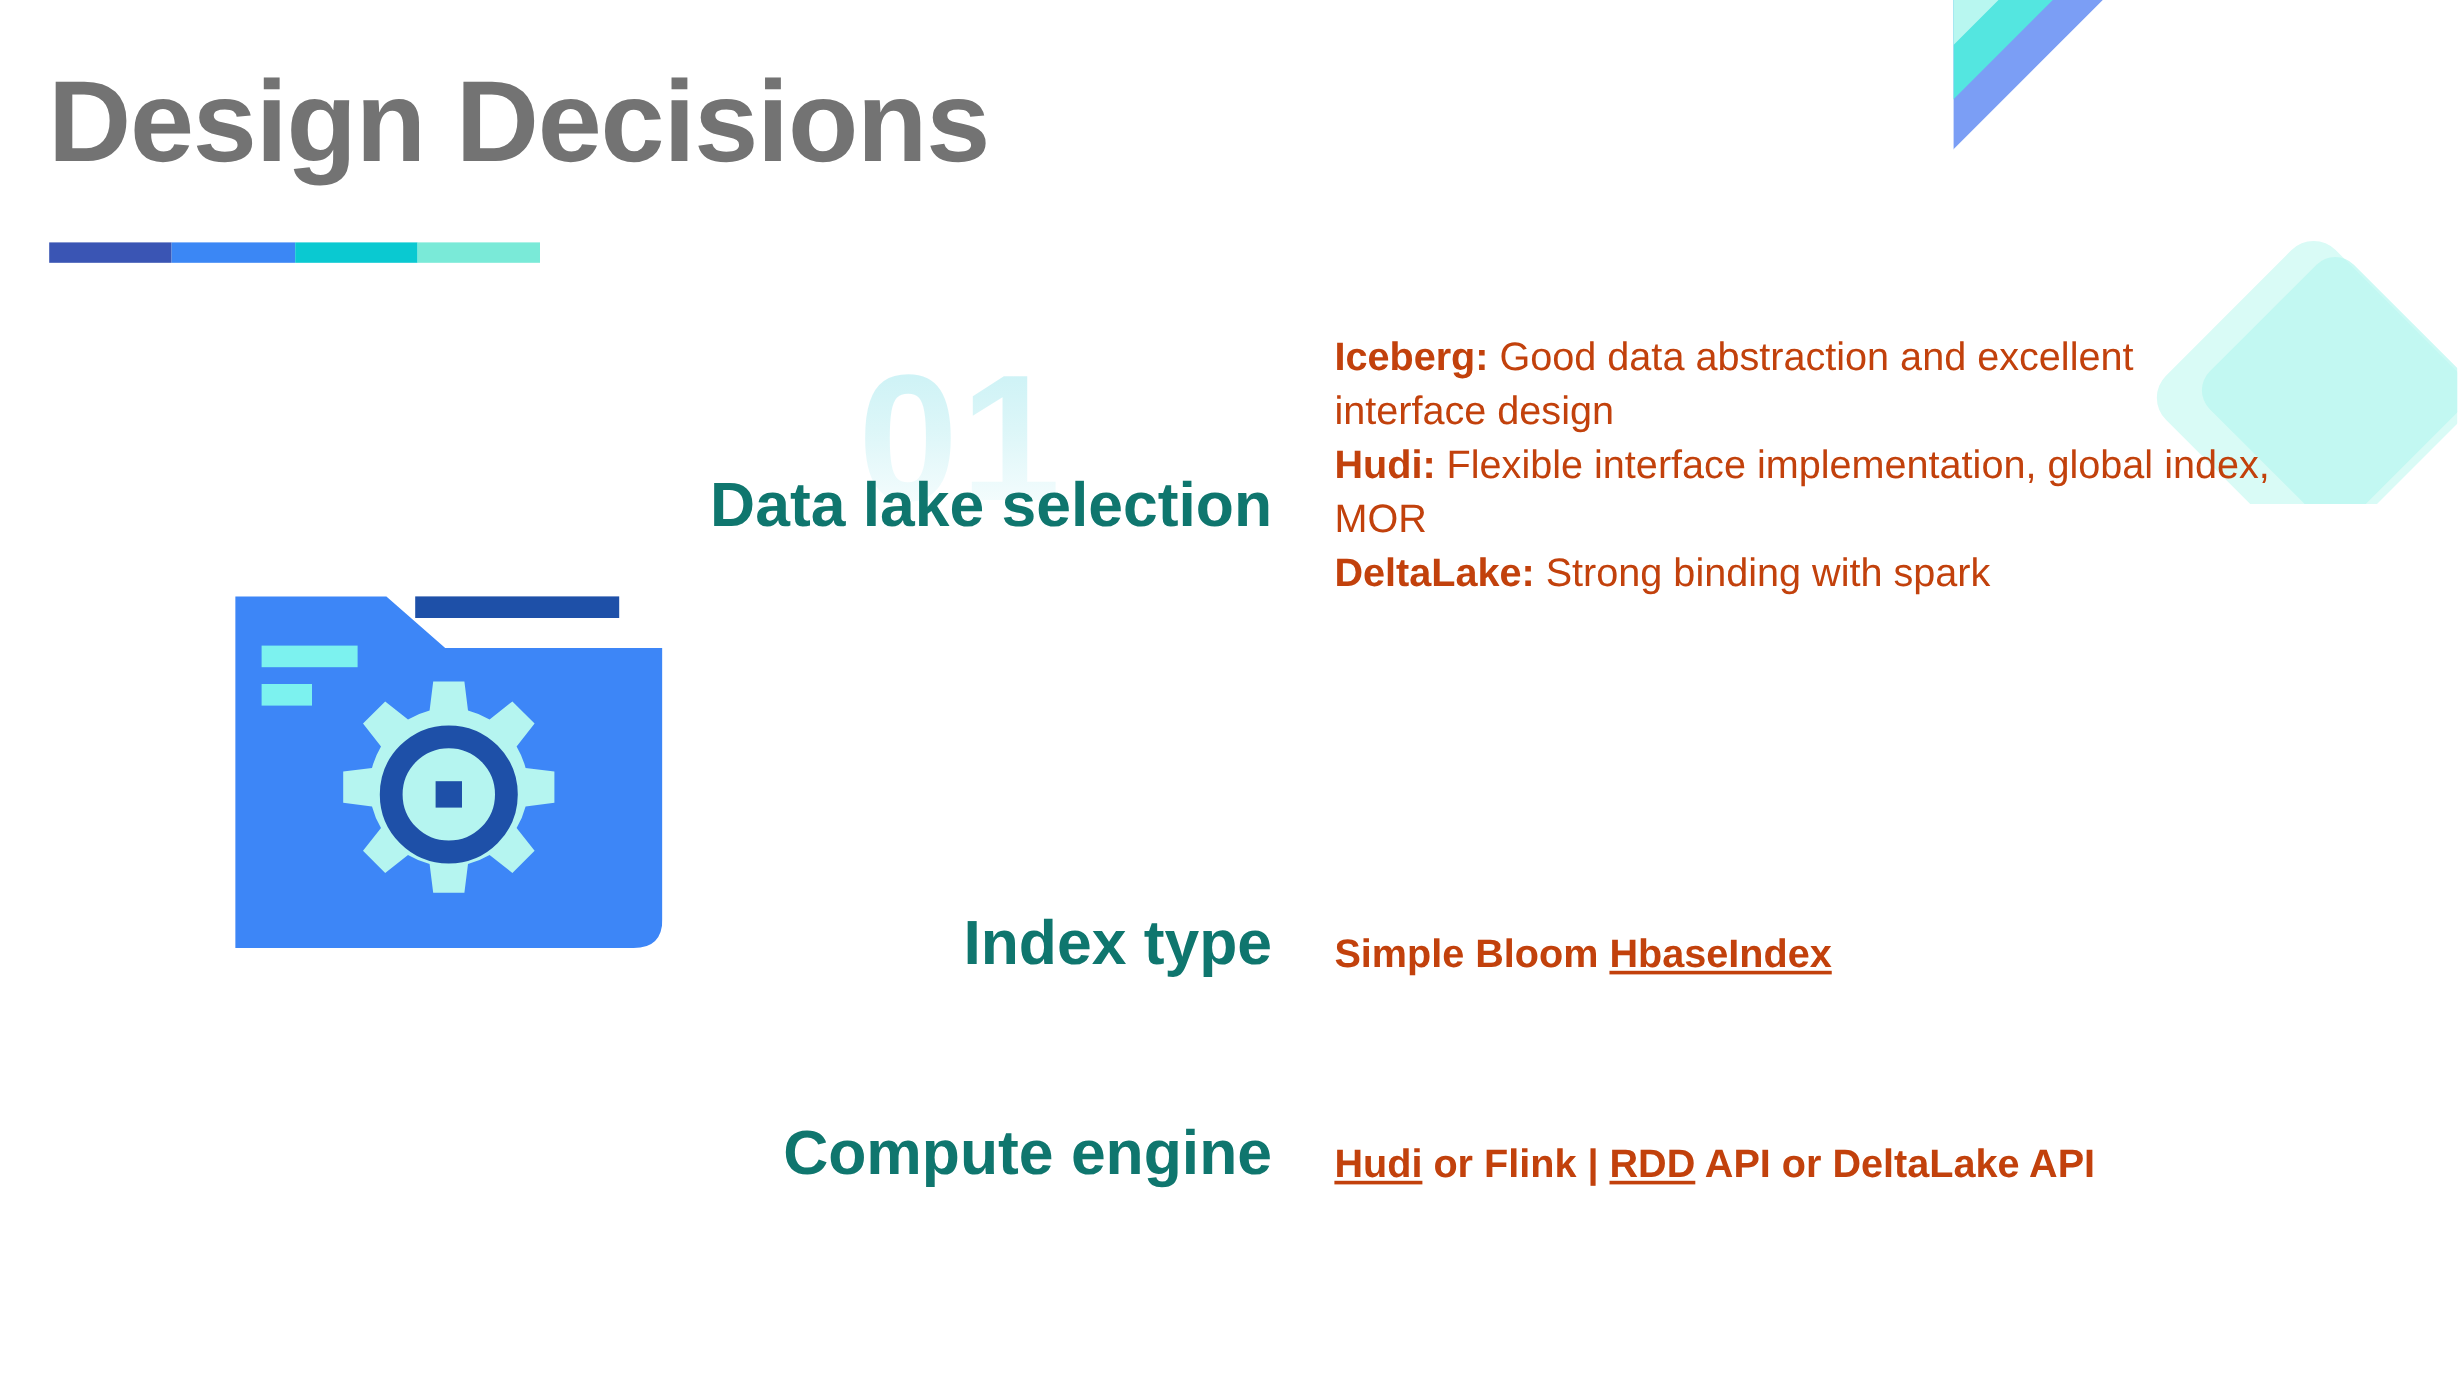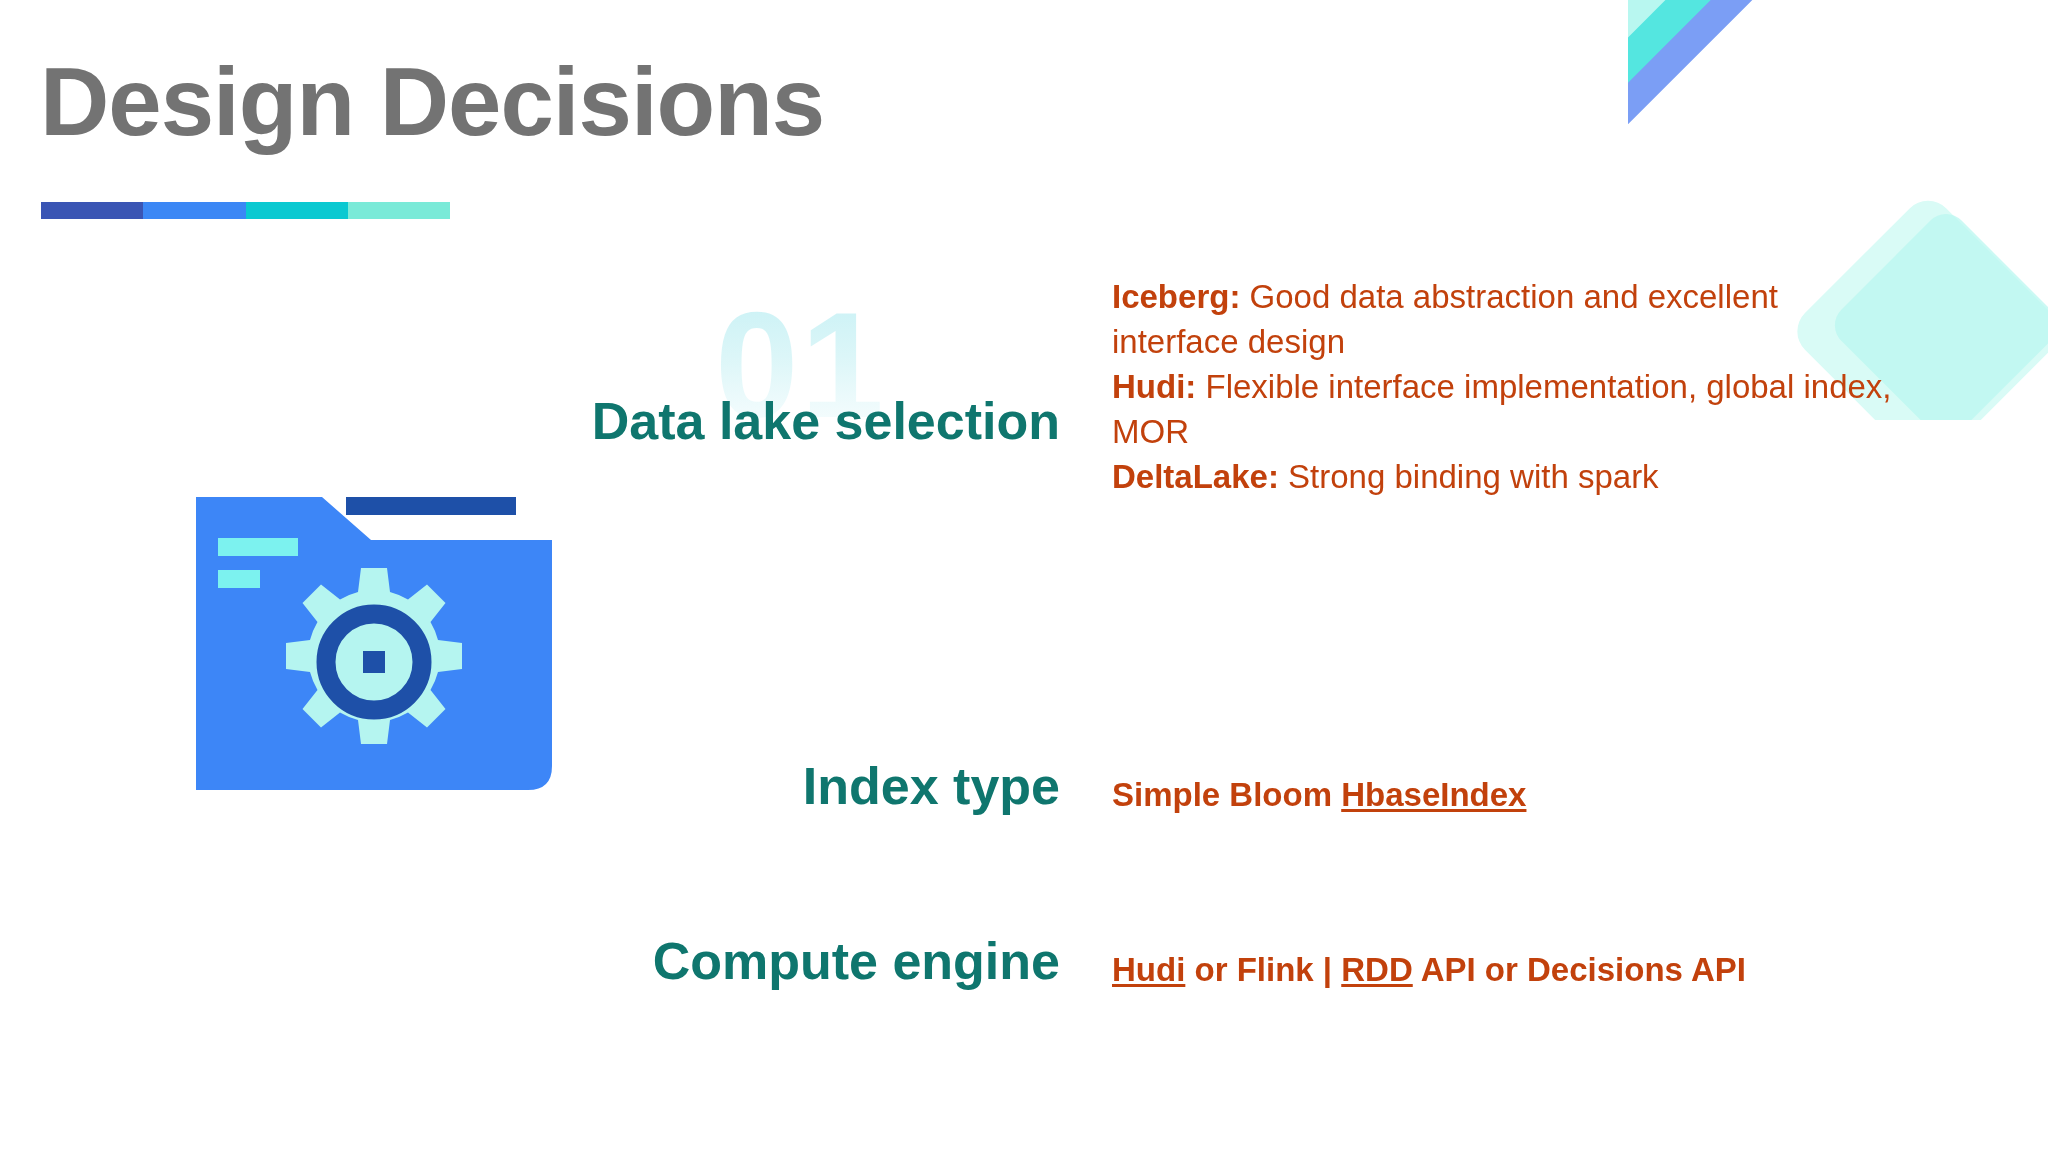--- a/index.html
+++ b/index.html
@@ -180,18 +180,18 @@
     <div class="row" style="top:655px">
       <div class="row-label" style="left:420px; top:105px; width:640px">Index type</div>
       <div class="row-body allbold" style="top:118px">
         <span>Simple Bloom </span><span class="u">HbaseIndex</span>
       </div>
     </div>
 
     <div class="row" style="top:830px">
       <div class="row-label" style="left:420px; top:105px; width:640px">Compute engine</div>
       <div class="row-body allbold" style="top:118px">
-        <span class="u">Hudi</span><span> or Flink | </span><span class="u">RDD</span><span> API or Decisions API</span>
+        <span class="u">Hudi</span><span> or Flink | </span><span class="u">RDD</span><span> API or DeltaLake API</span>
       </div>
     </div>
 
   </div>
 </div>
 
 </body></html>

